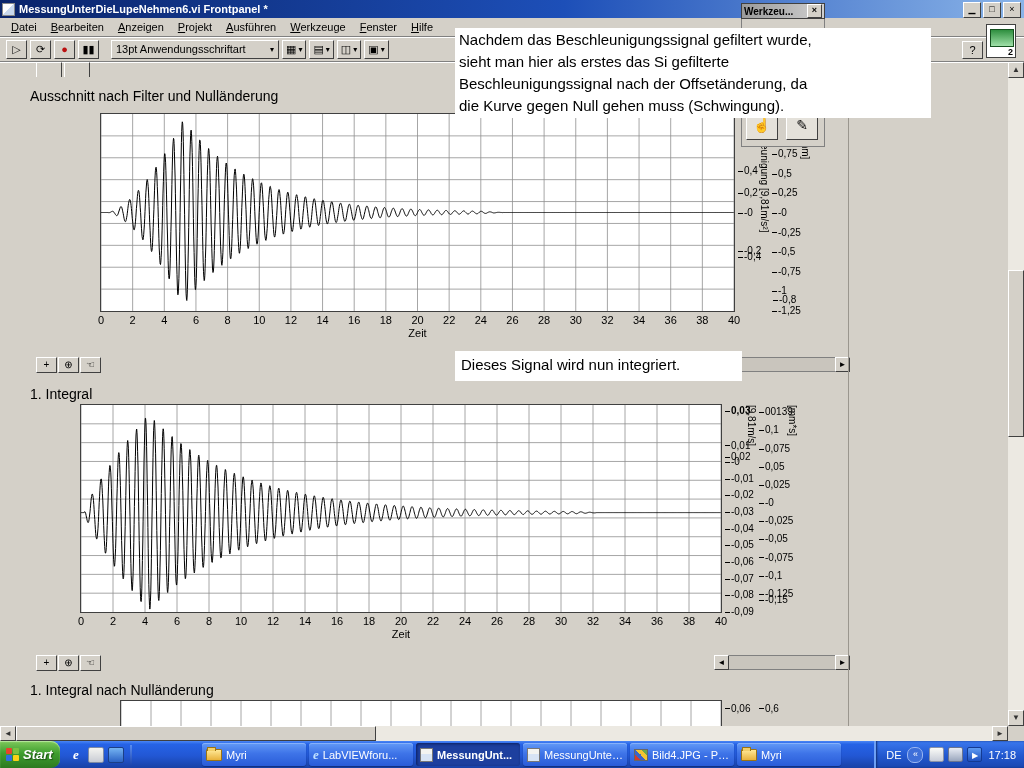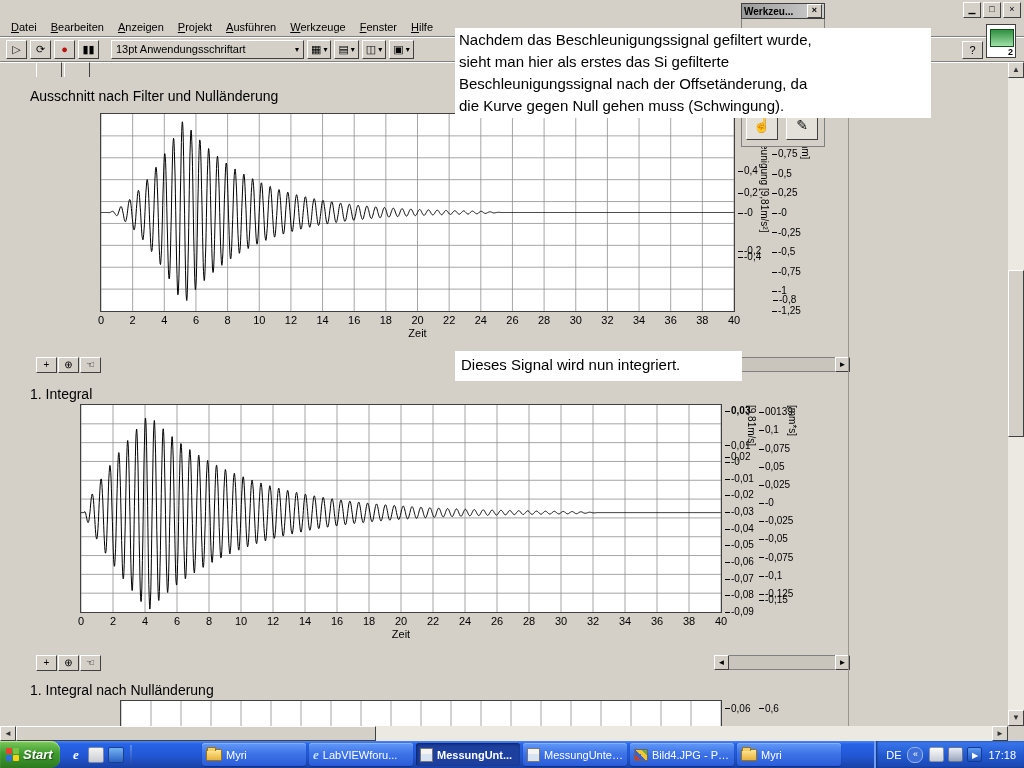--- a/index.html
+++ b/index.html
@@ -19,21 +19,21 @@
   .menubar{left:0;top:18px;width:1024px;height:19px;background:#d4d0c8;border-bottom:1px solid #808080;
            box-shadow:0 1px 0 #fff;display:flex;align-items:center;padding-left:4px;box-sizing:border-box;}
   .menu-item{display:inline-block;padding:2px 7px;}
   .menu-item::first-letter{text-decoration:underline;}
   .toolbar{left:0;top:38px;width:1024px;height:24px;background:#d4d0c8;border-bottom:1px solid #808080;
            box-shadow:0 1px 0 #fff;display:flex;align-items:center;gap:3px;padding-left:6px;box-sizing:border-box;}
   .tb-btn{height:19px;min-width:21px;background:#d4d0c8;border:1px solid;border-color:#fff #404040 #404040 #fff;
           text-align:center;line-height:17px;font-size:11px;padding:0 2px;box-sizing:border-box;}
   .tb-run{color:#111;}
   .tb-abort{color:#b11;}
-  .fontdd{width:193px;display:flex;justify-content:space-between;align-items:center;padding:0 4px;}
+  .fontdd{width:168px;display:flex;justify-content:space-between;align-items:center;padding:0 4px;}
   .dd{display:inline-flex;align-items:center;gap:2px;padding:0 3px;}
   .dda{font-size:8px;}
   .helpbtn{position:absolute;left:962px;top:41px;width:18px;height:18px;}
   .vi-icon{position:absolute;left:986px;top:24px;width:30px;height:34px;background:#fff;border:1px solid #404040;
            box-sizing:border-box;}
   .vi-icon .scr{position:absolute;left:3px;top:4px;width:22px;height:16px;background:linear-gradient(#2f8f3f,#9fe0a8);
                 border:1px solid #14501e;}
   .vi-icon .v2{position:absolute;right:2px;bottom:0;font-size:9px;font-weight:bold;}
 
   
@@ -136,20 +136,24 @@
   .tri1{background:linear-gradient(#e8ecf4,#9aa6bd);border:1px solid #6a7590;box-sizing:border-box;}
   .tri2{background:linear-gradient(#5e9bf2,#1e50c0);border:1px solid #143a92;box-sizing:border-box;
         color:#fff;font-size:8px;}
   .tray-clock{color:#fff;font-size:11px;}
 </style>
 </head>
 <body>
 
 <div id="screen">
 
+  <div class="abs titlebar">
+    <span class="winicon"></span>
+    <span class="ttl">MessungUnterDieLupeNehmen6.vi Frontpanel *</span>
+  </div>
   <div class="winbtns">
     <span class="wbtn">▁</span>
     <span class="wbtn">□</span>
     <span class="wbtn">×</span>
   </div>
 
   <div class="abs menubar">
       <span class="menu-item">Datei</span>
       <span class="menu-item">Bearbeiten</span>
       <span class="menu-item">Anzeigen</span>

